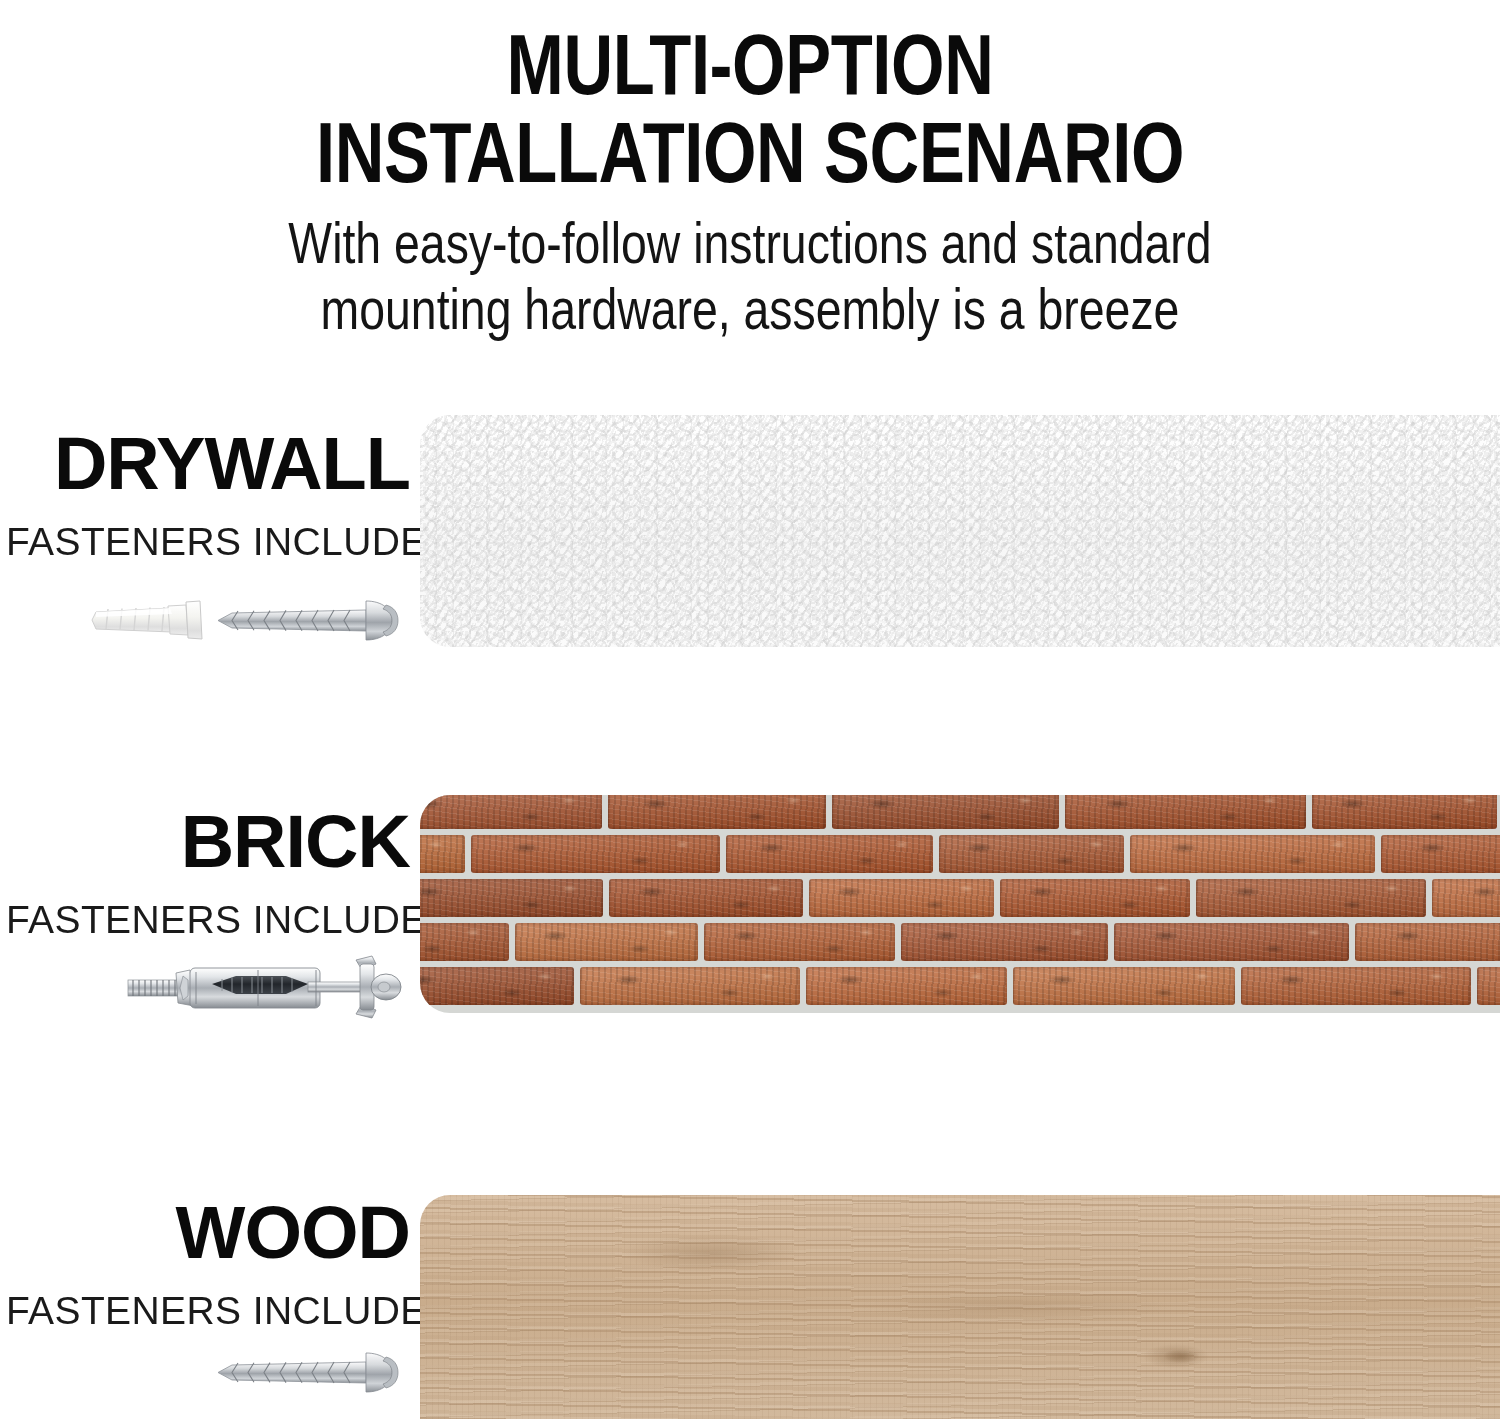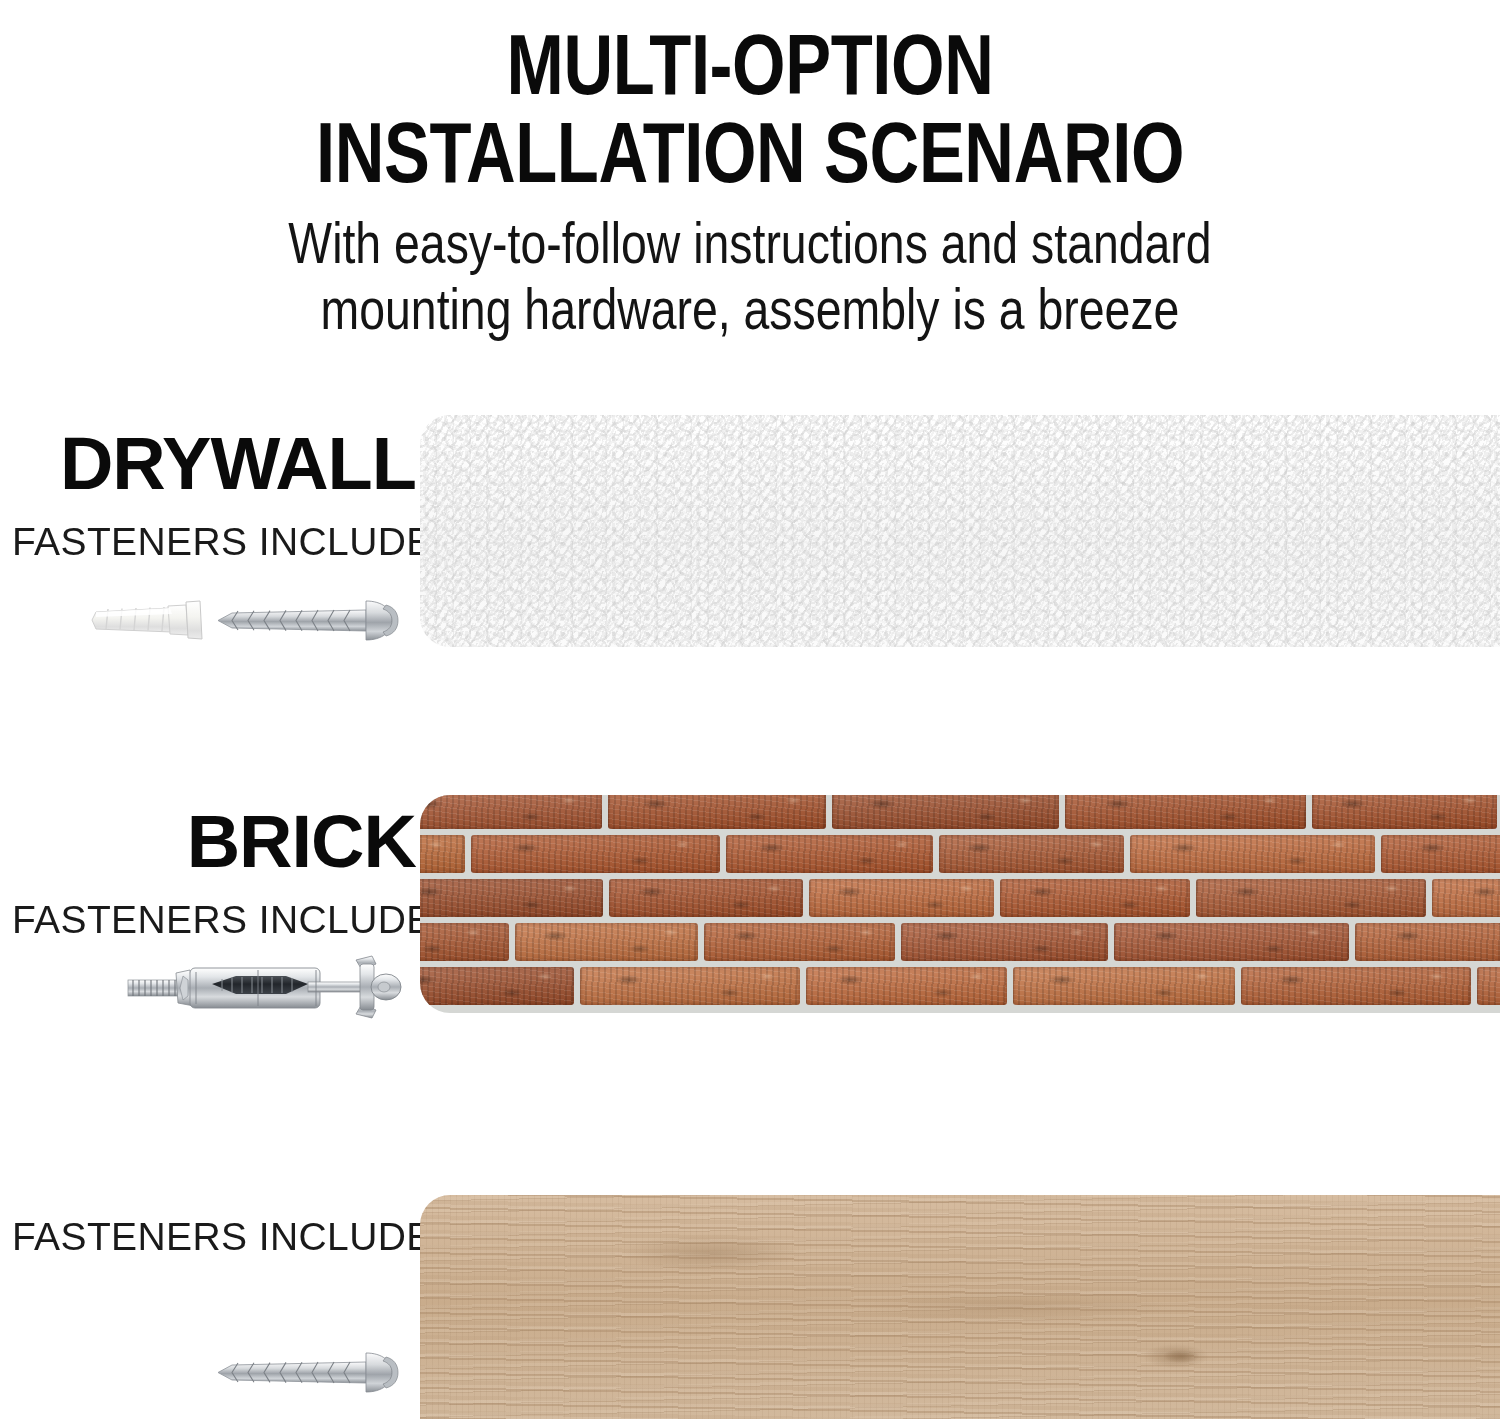--- a/index.html
+++ b/index.html
@@ -52,21 +52,21 @@
   }
 
   
   .row {
     position: absolute;
     left: 0;
     width: 1436px;
   }
   .row-label {
     position: absolute;
-    left: 12px;
+    left: 6px;
     width: 404px;
     text-align: right;
   }
   .material-name {
     margin: 0;
     font-family: "Liberation Sans", sans-serif;
     font-weight: 700;
     font-size: 74px;
     line-height: 74px;
     letter-spacing: -1px;
@@ -347,20 +347,21 @@
           <div class="brick" style="left: 821px; width: 230px; background-color: rgb(182, 95, 51);"></div>
           <div class="brick" style="left: 1057px; width: 208px; background-color: rgb(182, 95, 51);"></div>
         </div>
       </div>
   </div>
 </div>
 
 <div class="row" style="top:0;">
 
   <div class="row-label" style="top:1196px;">
+    <p class="material-name">WOOD</p>
     <p class="fasteners-note">FASTENERS INCLUDED</p>
   </div>
 
   <div class="hardware" style="top:1348px;">
     <svg width="404" height="60" viewBox="0 0 404 60">
       <g>
         <defs>
           <linearGradient id="steelG2" x1="0" y1="0" x2="0" y2="1">
             <stop offset="0%" stop-color="#fbfbfc"></stop>
             <stop offset="30%" stop-color="#d7dadd"></stop>

